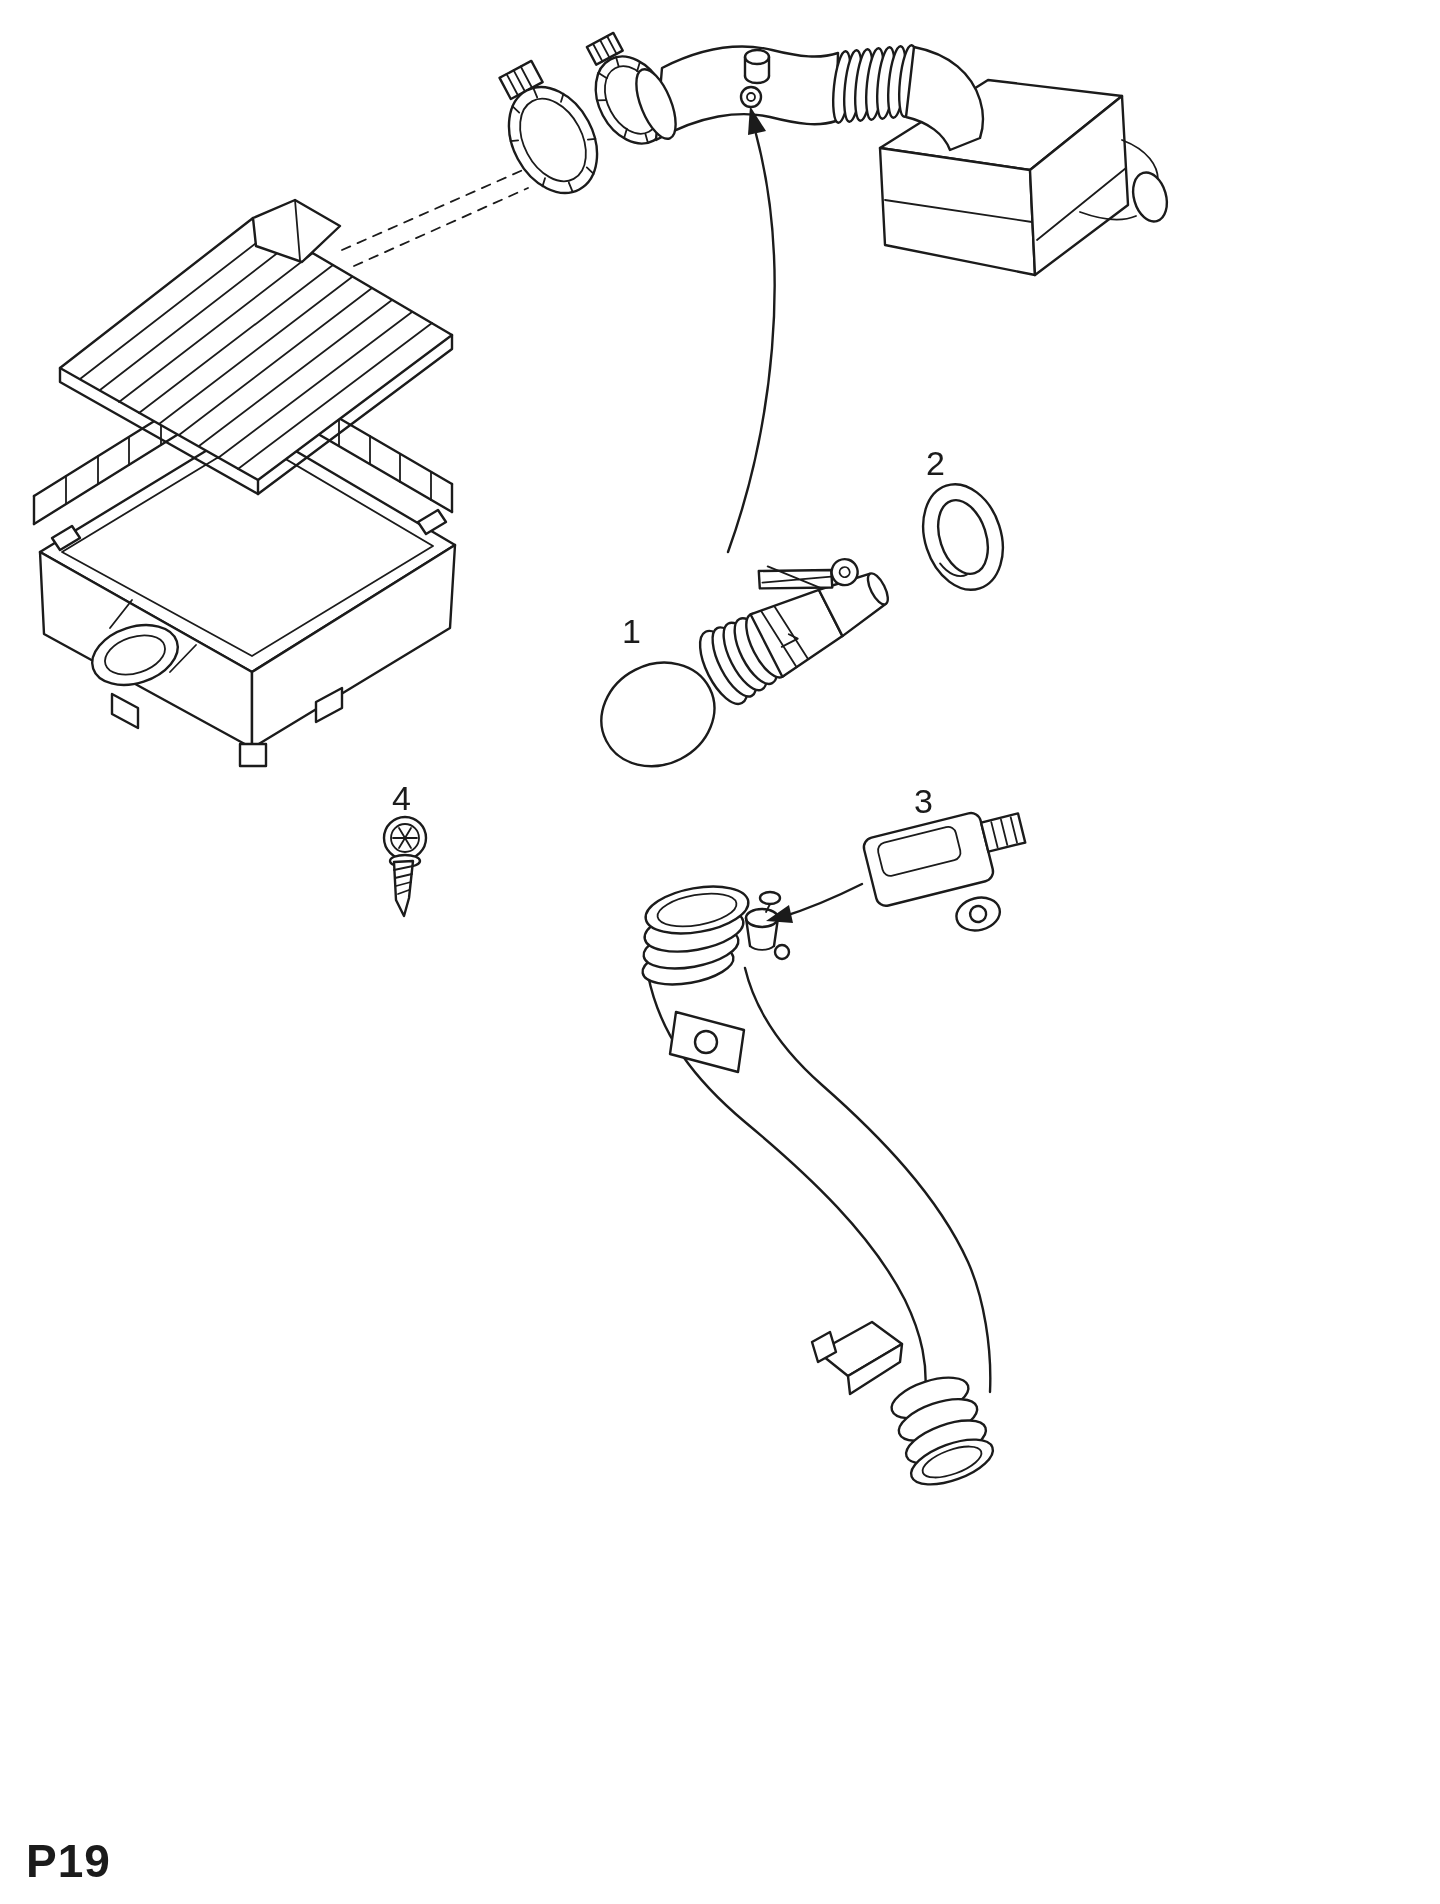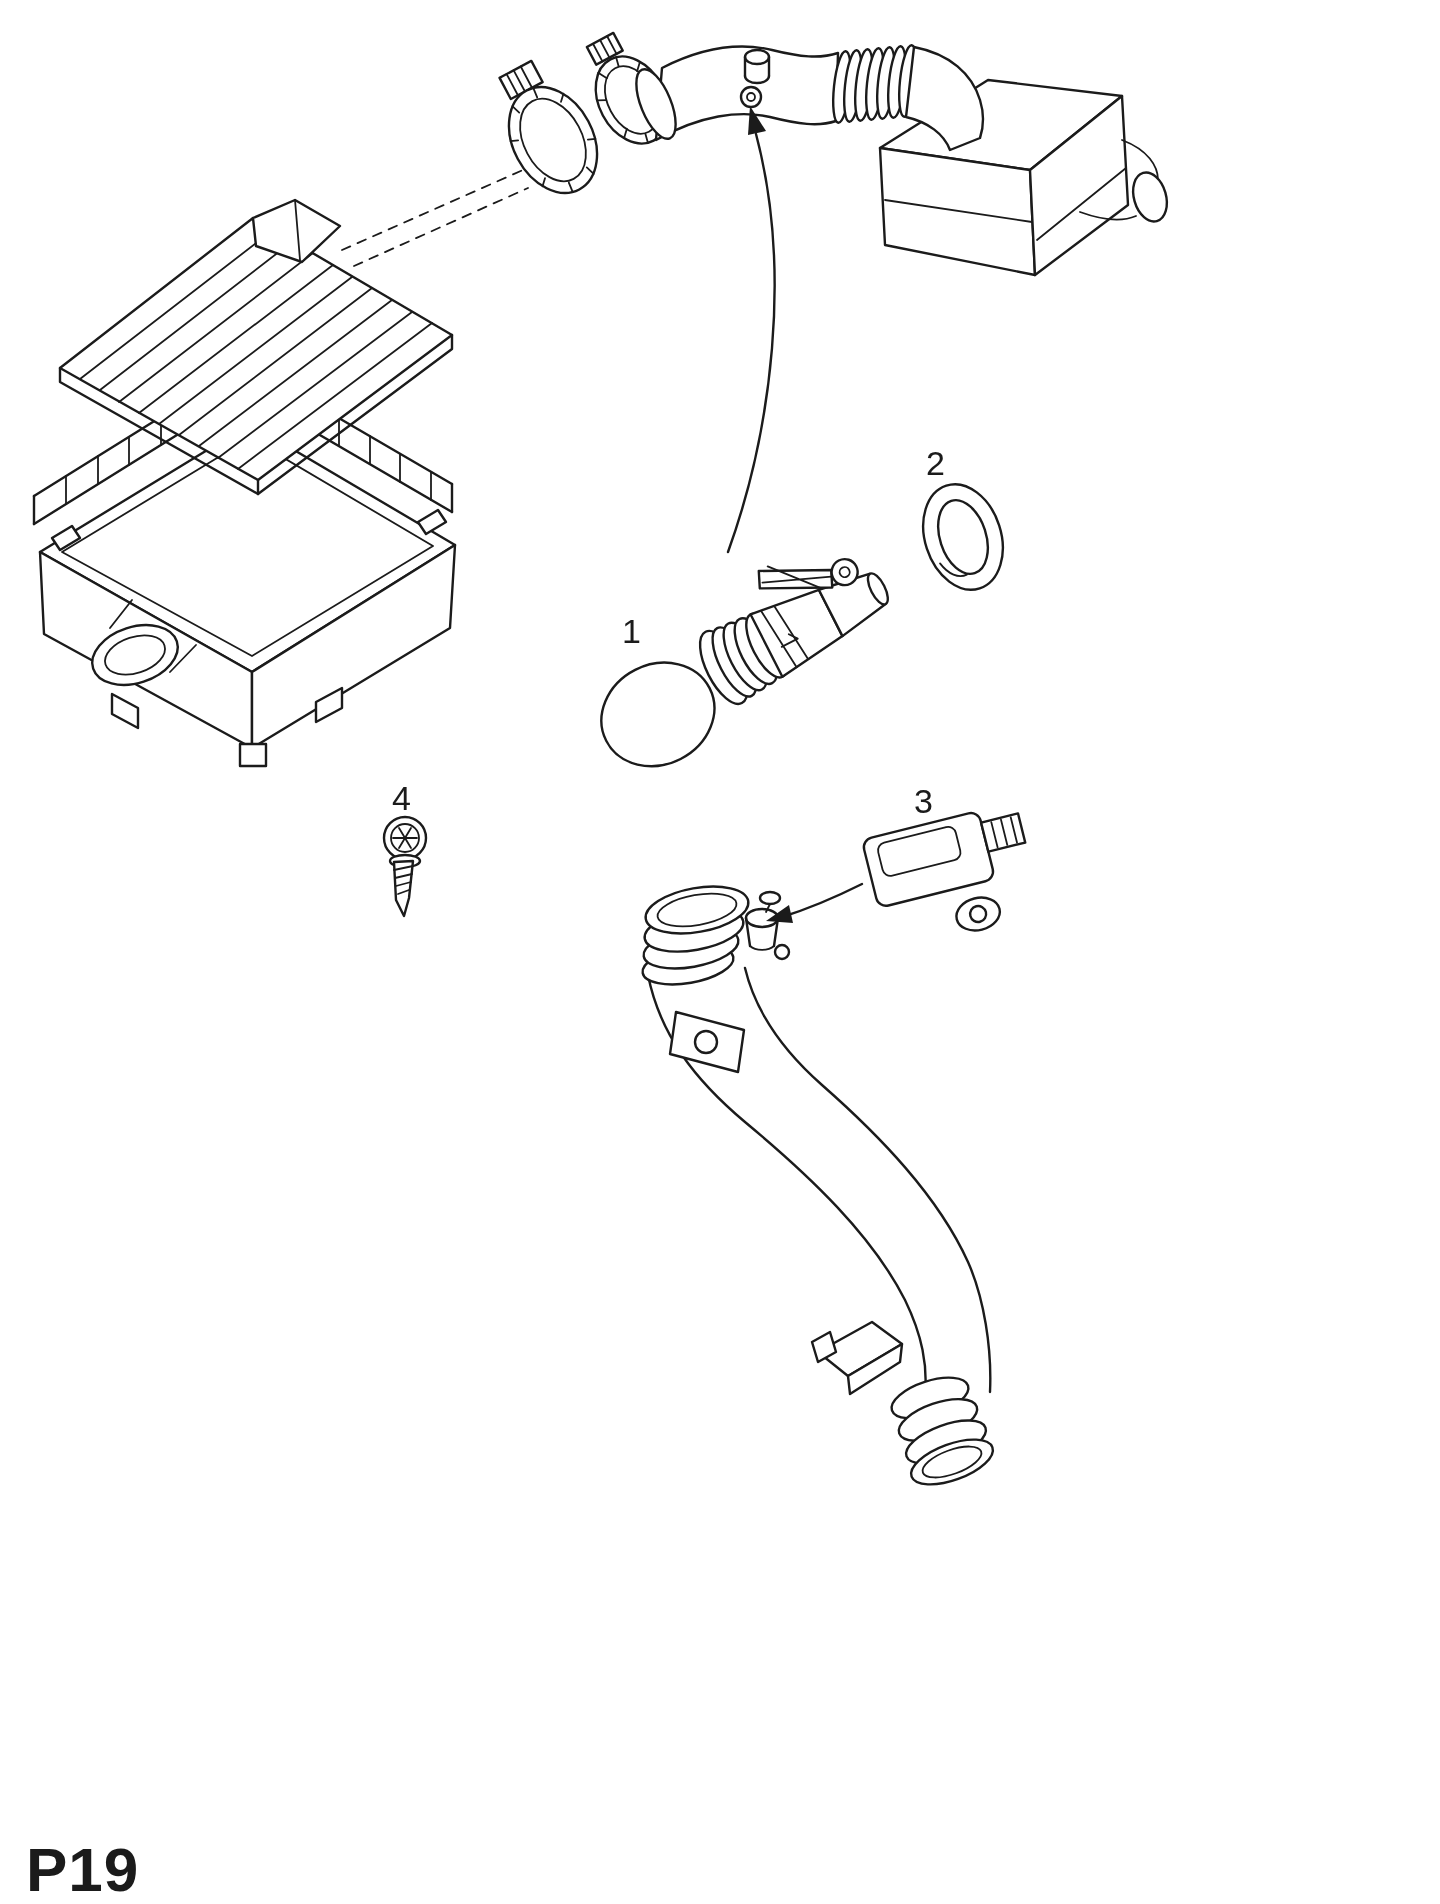--- a/index.html
+++ b/index.html
@@ -33,21 +33,21 @@
   .callout {
     position: absolute;
     font-size: 34px;
     line-height: 1;
     color: var(--line);
   }
   .page-code {
     position: absolute;
     left: 26px;
     top: 1834px;
-    font-size: 62px;
+    font-size: 46px;
     font-weight: bold;
     letter-spacing: 1px;
     color: var(--line);
   }
 </style>
 </head>
 <body>
 
 <div class="canvas">
 

